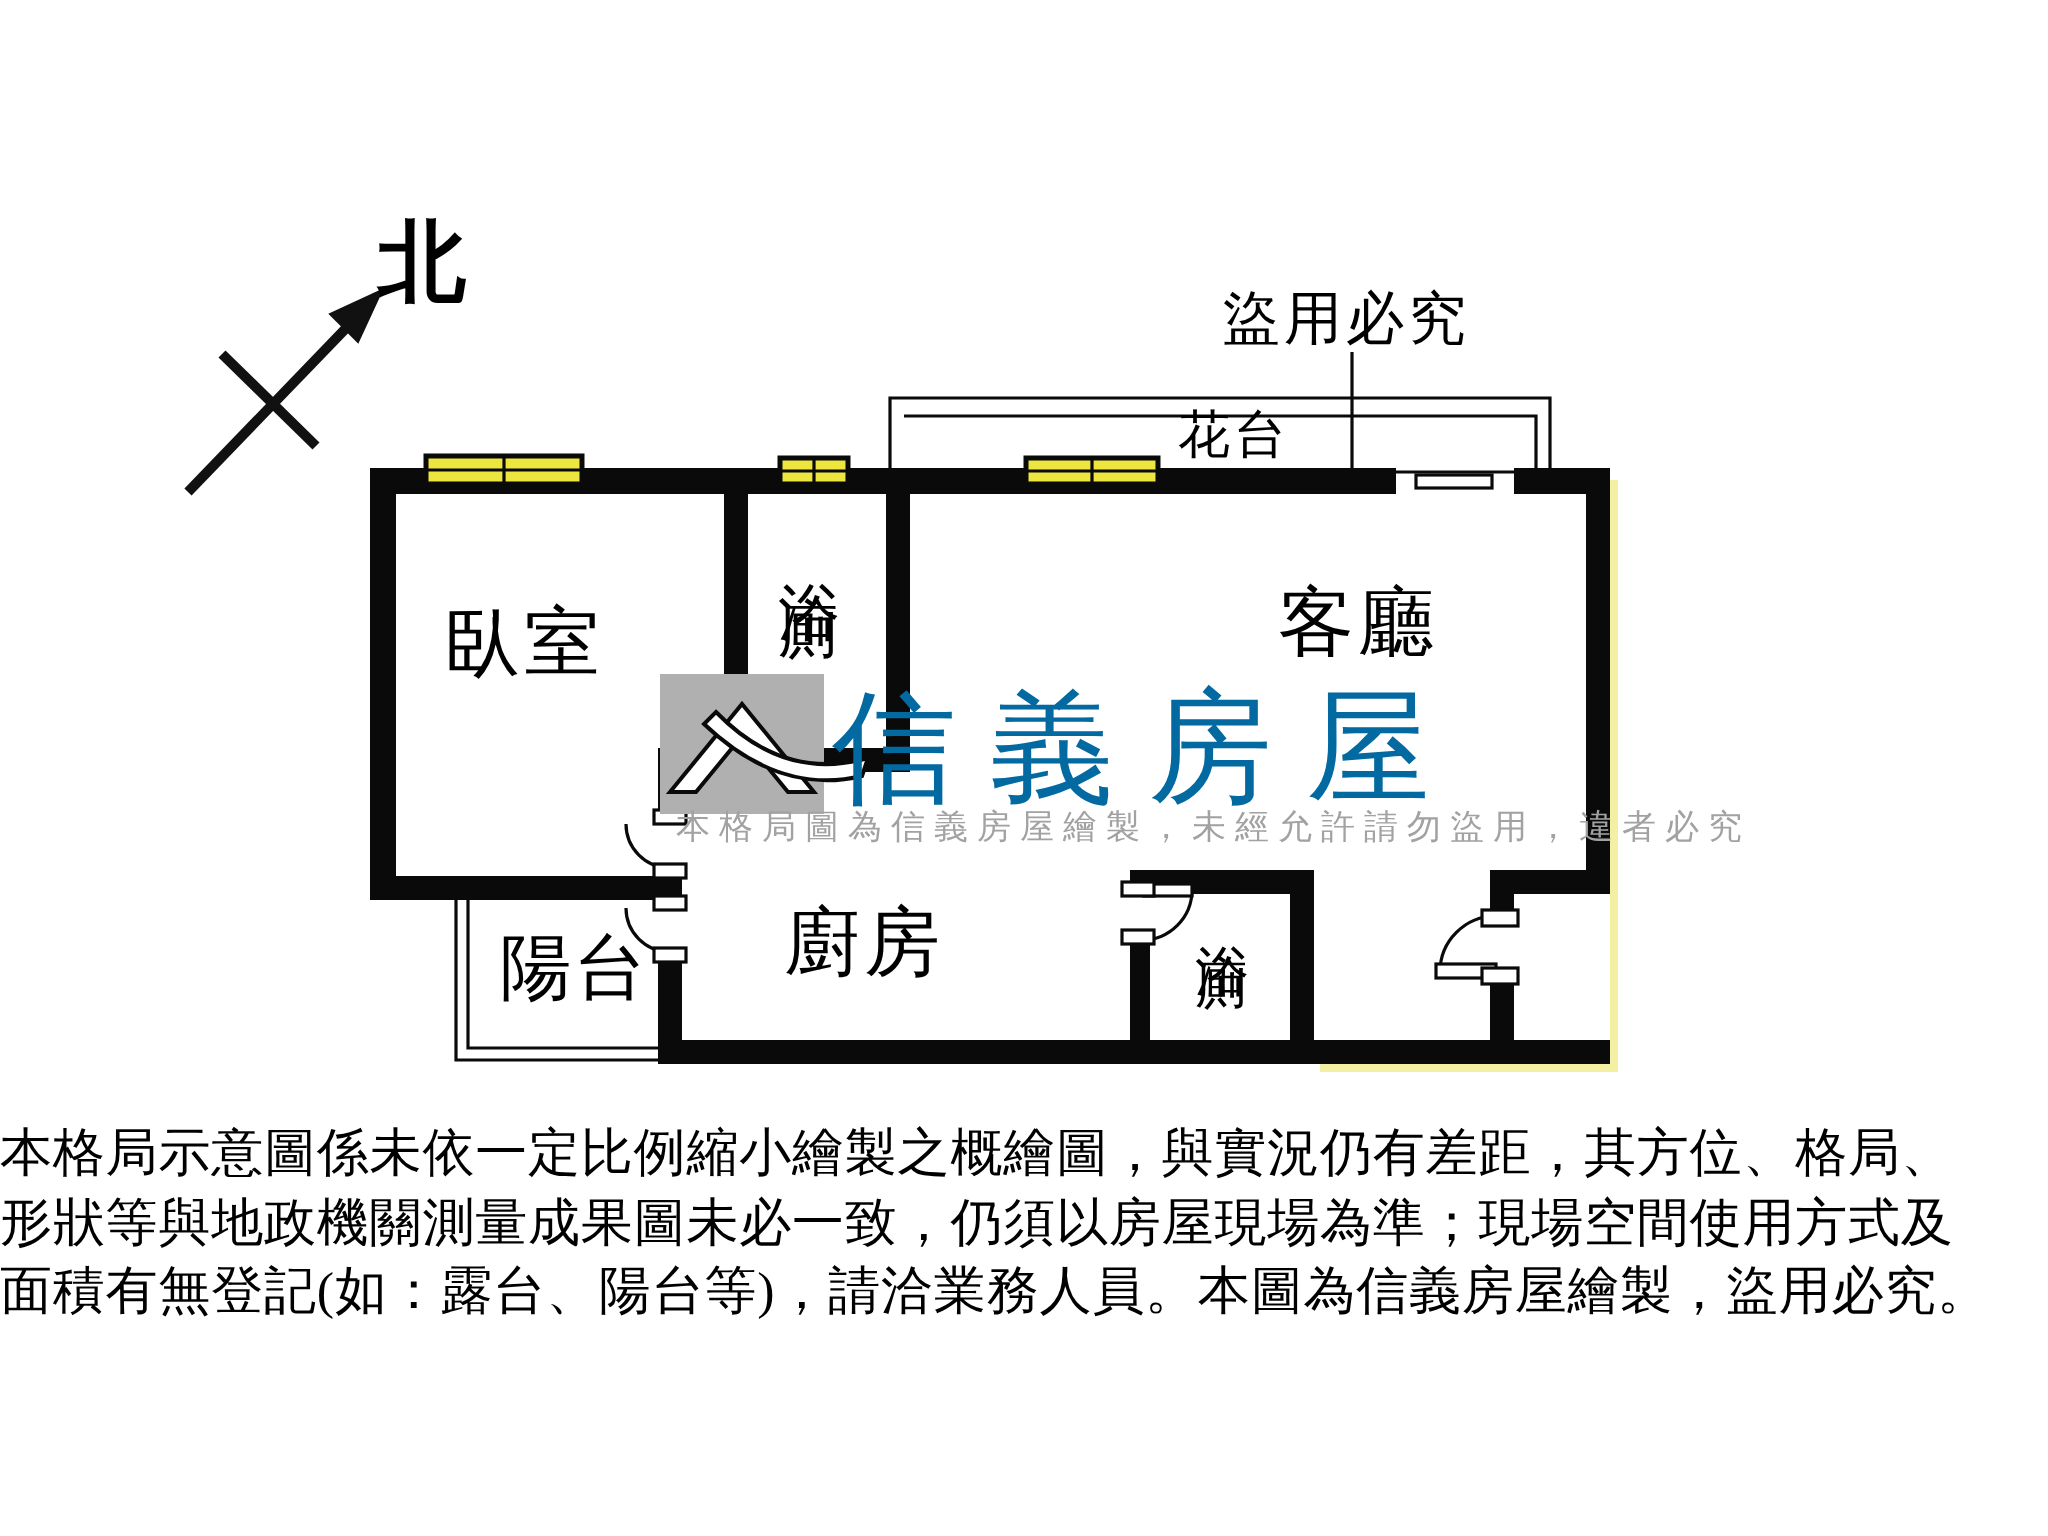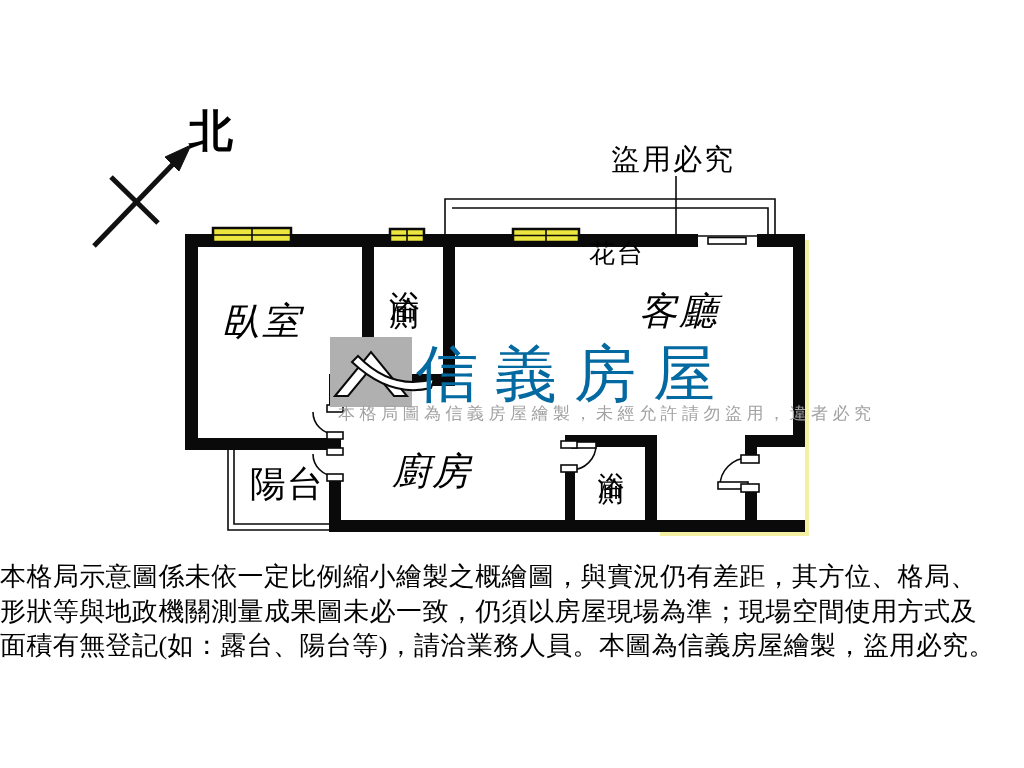--- a/index.html
+++ b/index.html
@@ -1,24 +1,24 @@
 <!DOCTYPE html>
 <html><head>
 <meta charset="utf-8">
 <style>
   html,body{margin:0;padding:0;background:#fff;}
   #stage{position:relative;width:1024px;height:768px;background:#ffffff;overflow:hidden;
          font-family:"Liberation Serif","DejaVu Serif",serif;color:#000;}
   #plan-svg{position:absolute;left:0;top:0;}
   .lbl{position:absolute;white-space:nowrap;color:#000;}
-  .lbl-room{font-size:38px;letter-spacing:2px;font-style:italic;}
+  .lbl-room{font-size:38px;letter-spacing:2px;}
   .lbl-vert{writing-mode:vertical-rl;text-orientation:upright;letter-spacing:6px;}
   .lbl-north{left:189px;top:102px;font-size:44px;font-weight:bold;}
   .lbl-flower-title{left:611px;top:140px;font-size:29px;letter-spacing:2px;}
-  .lbl-flower{left:589px;top:200px;font-size:26px;letter-spacing:2px;margin-top:36px;}
+  .lbl-flower{left:589px;top:200px;font-size:26px;letter-spacing:2px;}
   .lbl-bedroom{left:222px;top:296px;}
   .lbl-bath1{left:383px;top:266px;font-size:31px;}
   .lbl-living{left:639px;top:286px;}
   .lbl-balcony{left:250px;top:460px;font-size:36px;letter-spacing:1px;}
   .lbl-kitchen{left:392px;top:446px;}
   .lbl-bath2{left:593px;top:451px;font-size:27px;letter-spacing:4px;}
   .wm-brand{left:416px;top:332px;font-size:62px;font-weight:normal;letter-spacing:17px;color:#0369a1;}
   .wm-notice{left:338px;top:402px;font-size:17px;letter-spacing:4.5px;color:#a2a2a2;}
   .disclaimer{position:absolute;left:0;top:560px;font-size:26px;line-height:34.5px;letter-spacing:0.4px;}
   .disclaimer div{white-space:nowrap;}

